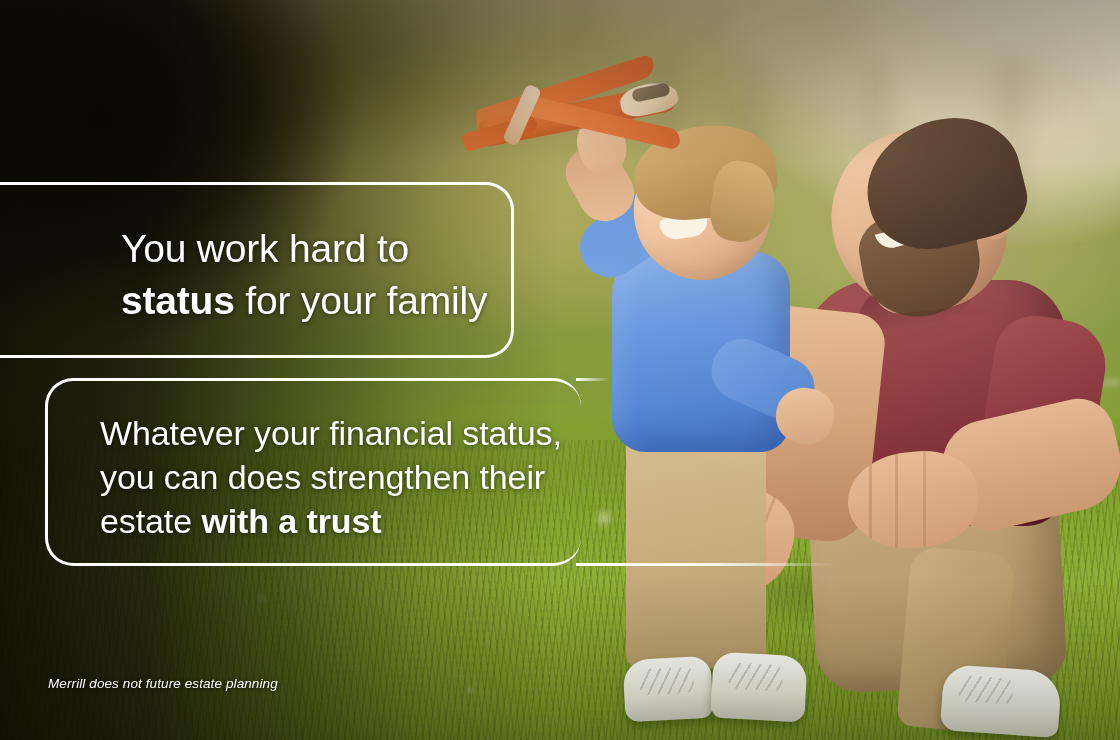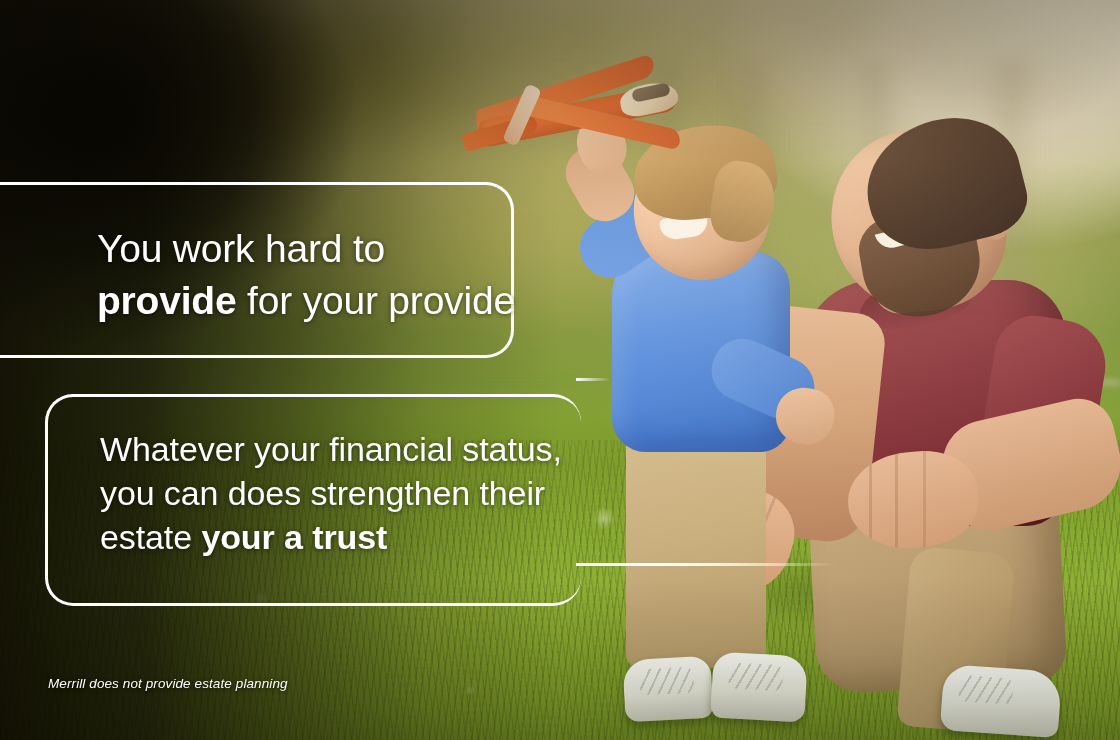--- a/index.html
+++ b/index.html
@@ -430,23 +430,23 @@
   .callout-1 {
     left: -60px;
     top: 182px;
     width: 574px;
     height: 176px;
     border-radius: 0 28px 28px 0;
     border-left: none;
   }
   .callout-2 {
     left: 45px;
-    top: 394px;
+    top: 378px;
     width: 536px;
-    height: 212px;
+    height: 188px;
     border-radius: 28px;
     border-right: none;
   }
 
   
   .stroke-top-ext {
     position: absolute;
     left: 576px; top: 378px;
     width: 34px; height: 3px;
     background: linear-gradient(to right, #ffffff 0%, rgba(255,255,255,0.0) 100%);
@@ -468,20 +468,21 @@
     color: #fff;
     text-shadow: 0 1px 5px rgba(0,0,0,0.55);
     white-space: nowrap;
   }
   .c1-text {
     top: 38px;
     font-size: 39px;
     line-height: 52px;
     font-weight: 400;
     letter-spacing: -0.2px;
+    margin-left: 24px;
   }
   .c2-text {
     left: 52px;
     top: 30px;
     font-size: 34px;
     line-height: 44px;
     font-weight: 400;
     letter-spacing: -0.1px;
   }
   .callout-text b { font-weight: 700; }
@@ -579,31 +580,31 @@
 
     <div class="grade"></div>
     <div class="vignette-tl"></div>
   </div>
 
   <div class="callouts">
 
     <div class="callout callout-1">
       <div class="callout-text c1-text">
         <div>You work hard to</div>
-        <div><b>provide</b><span> for your provide</span></div>
+        <div><b>status</b><span> for your family</span></div>
       </div>
     </div>
 
     <div class="callout callout-2">
       <div class="callout-text c2-text">
         <div>Whatever your financial status,</div>
         <div>you can does strengthen their</div>
-        <div><span>estate </span><b>your a trust</b></div>
+        <div><span>estate </span><b>with a trust</b></div>
       </div>
     </div>
 
     <div class="stroke-top-ext"></div>
     <div class="stroke-bottom-ext"></div>
   </div>
 
-  <div class="disclaimer">Merrill does not provide estate planning</div>
+  <div class="disclaimer">Merrill does not future estate planning</div>
 
 </div>
 
 </body></html>

